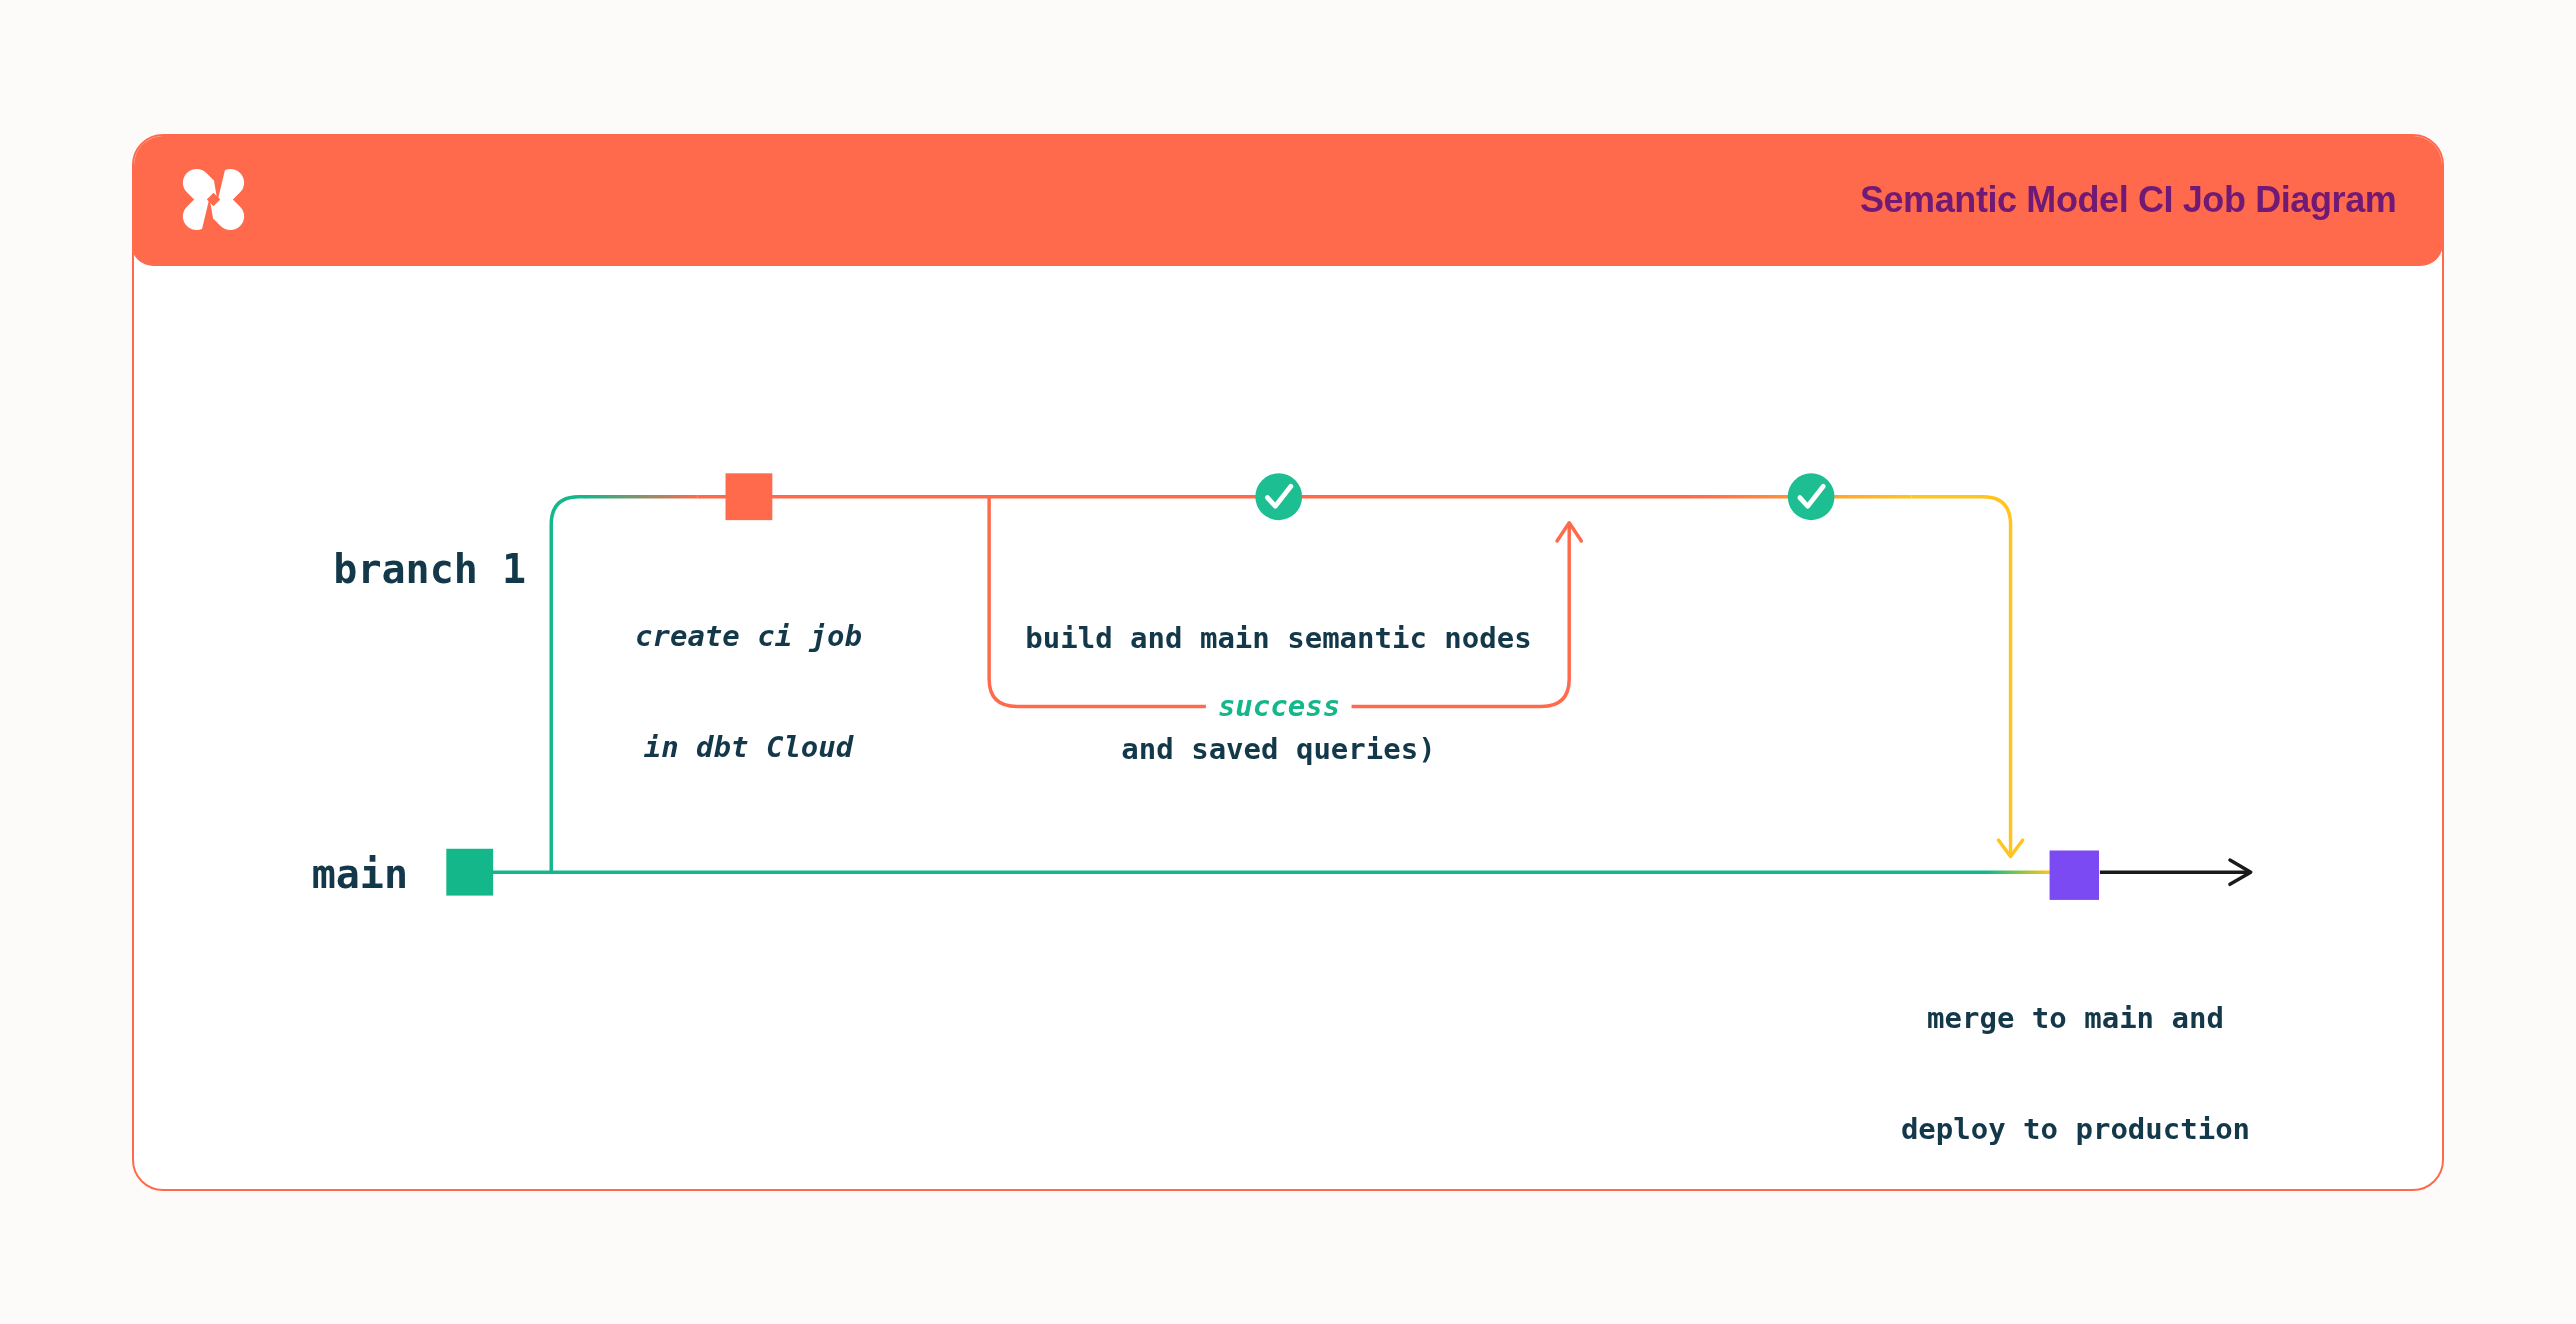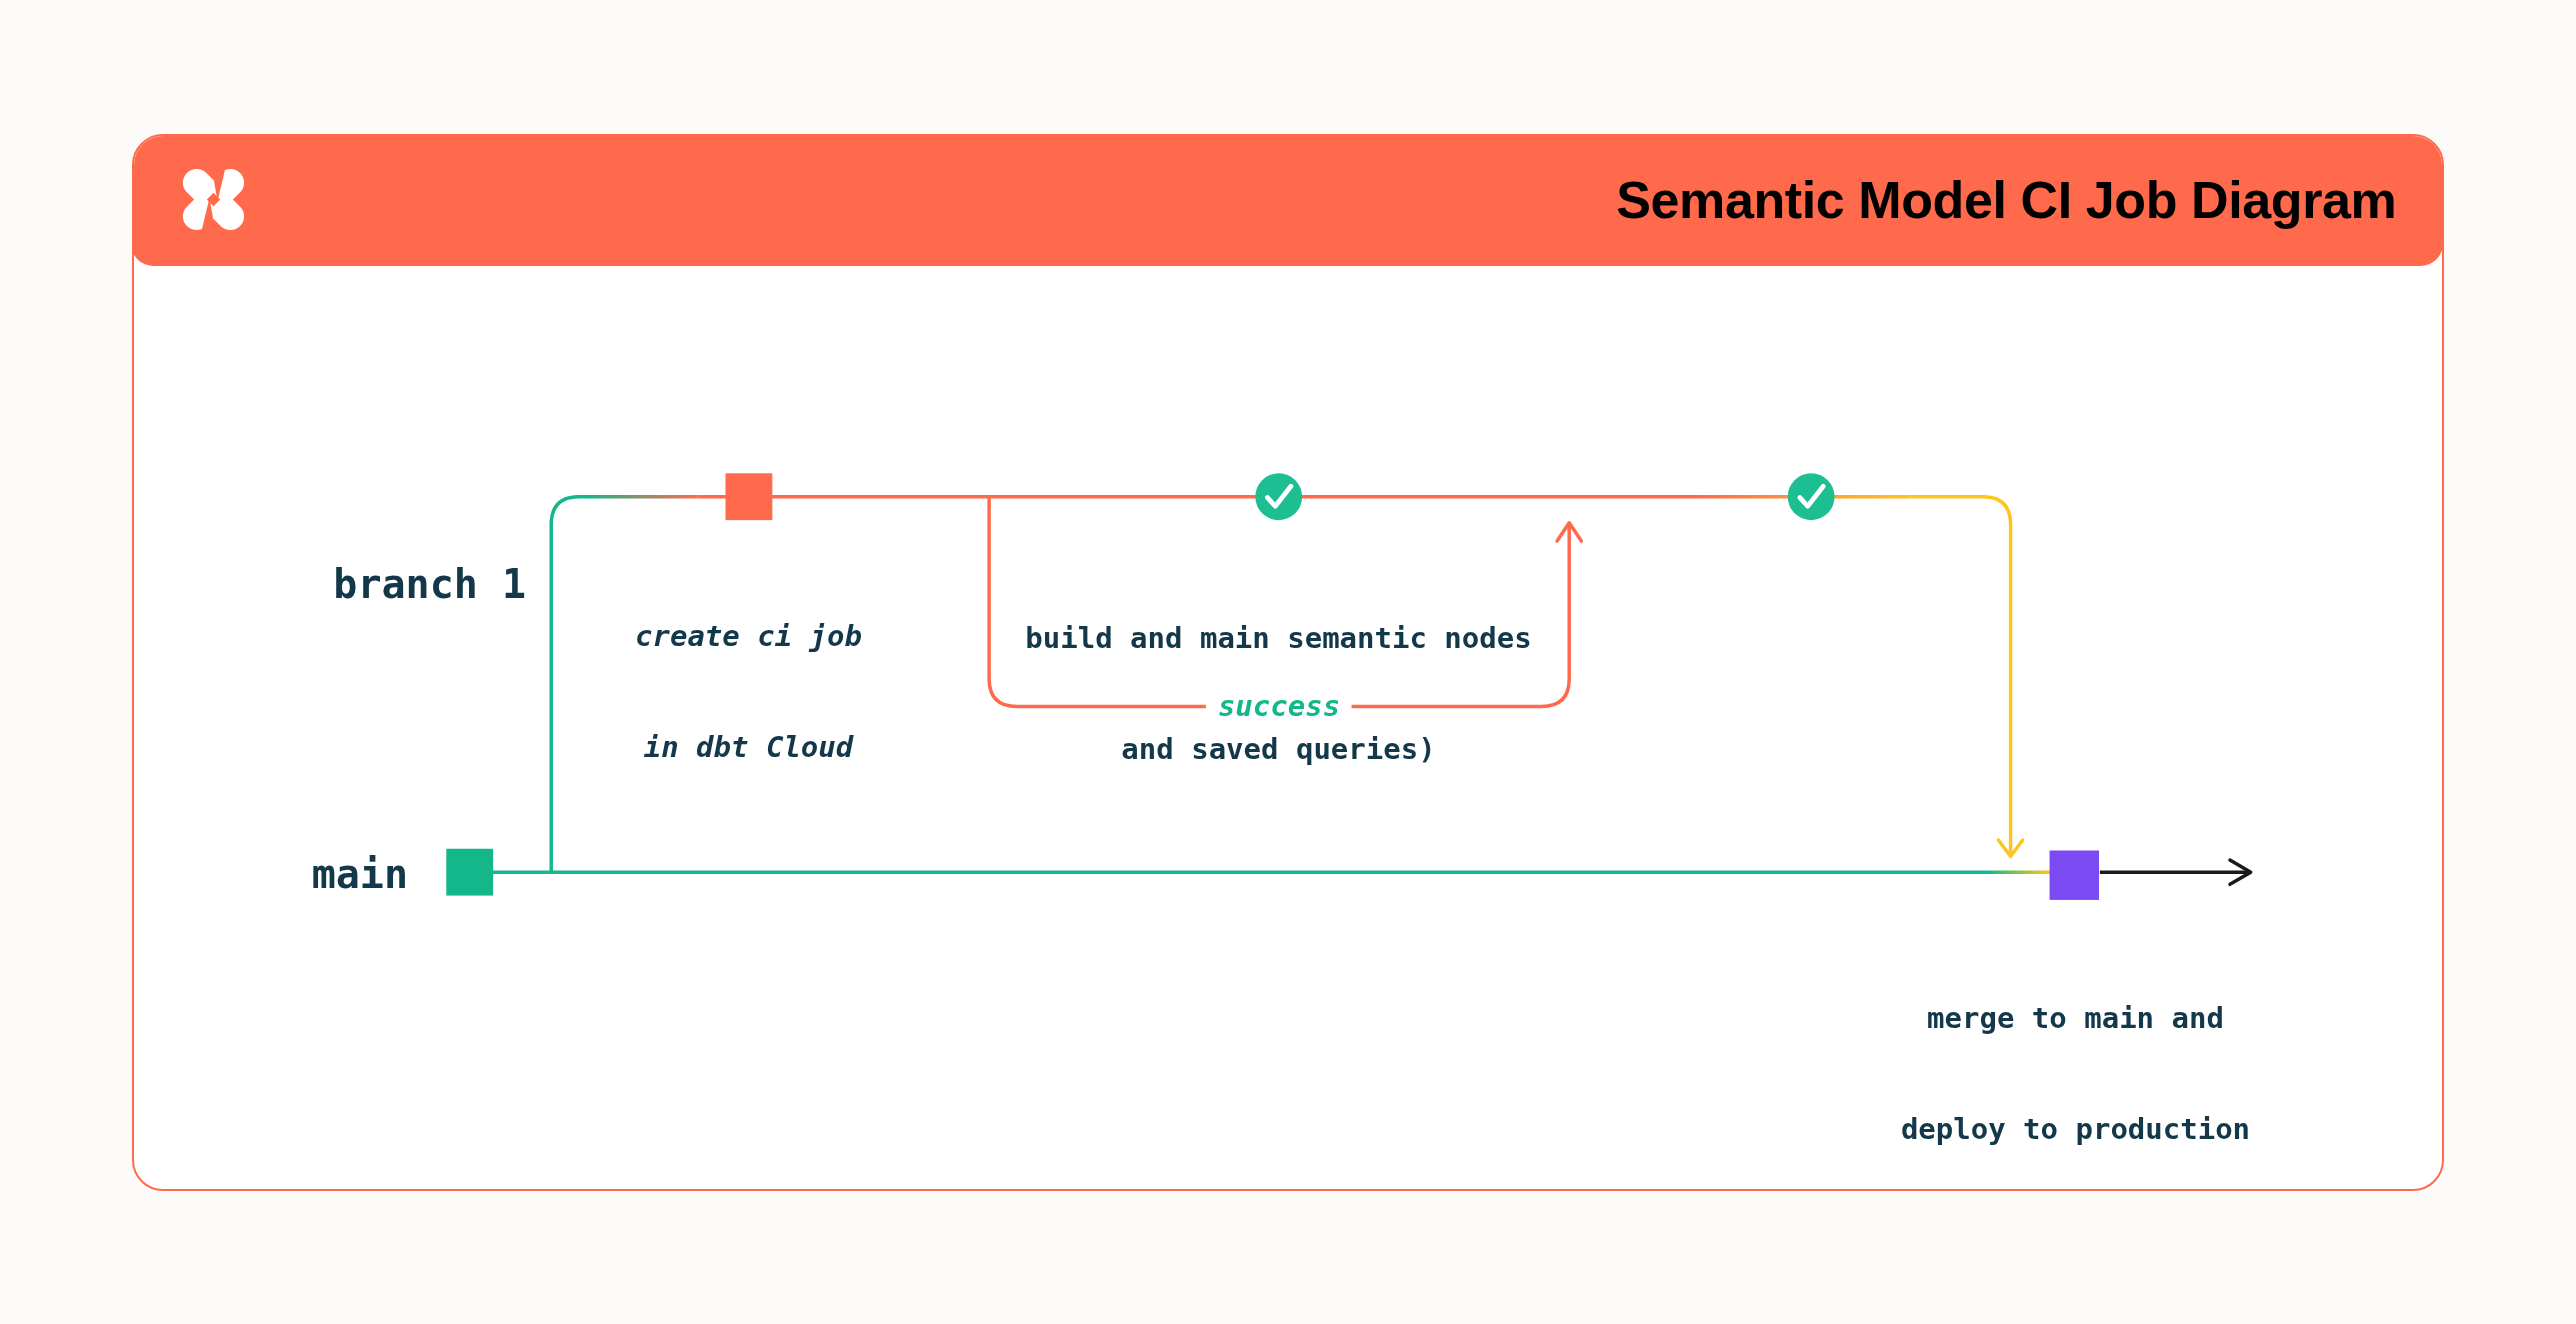--- a/index.html
+++ b/index.html
@@ -17,32 +17,32 @@
   .header{
     position:absolute;left:-2.6px;top:-2.6px;width:2312px;height:133px;
     background:#ff6a4c;
     border-radius:29px 29px 22.6px 22.6px;
     display:flex;align-items:center;justify-content:space-between;
     padding:0 47px;box-sizing:border-box;
   }
   .logo{width:71px;height:71px;flex:0 0 auto;}
   .title{
     font-family:"Liberation Sans","DejaVu Sans",sans-serif;
-    font-weight:bold;font-size:52px;letter-spacing:-0.4px;
-    color:#000000;white-space:nowrap;
+    font-weight:bold;font-size:36px;letter-spacing:-0.4px;
+    color:#701a75;white-space:nowrap;
   }
   .diagram-svg{position:absolute;left:0;top:0;width:2312px;height:1057px;}
   .lbl{
     position:absolute;color:#13384a;font-weight:bold;
     white-space:pre;text-align:center;
   }
   .branch-lbl{font-size:40px;line-height:40px;text-align:right;}
   .node-lbl{font-size:29px;line-height:37px;}
   .success-lbl{font-size:29px;line-height:29.5px;color:#13b78a;}
-  .l-branch1{left:132px;top:428px;width:260px;}
+  .l-branch1{left:132px;top:413px;width:260px;}
   .l-main{left:14px;top:718px;width:260px;}
   .l-create{left:441px;top:408px;width:347px;font-style:italic;}
   .l-build{left:841px;top:410px;width:607px;}
   .l-success{left:1015px;top:556px;width:260px;font-style:italic;}
   .l-commit{left:1503px;top:409px;width:347px;}
   .l-merge{left:1742px;top:790px;width:399px;}
 </style>
 </head>
 <body>
 

